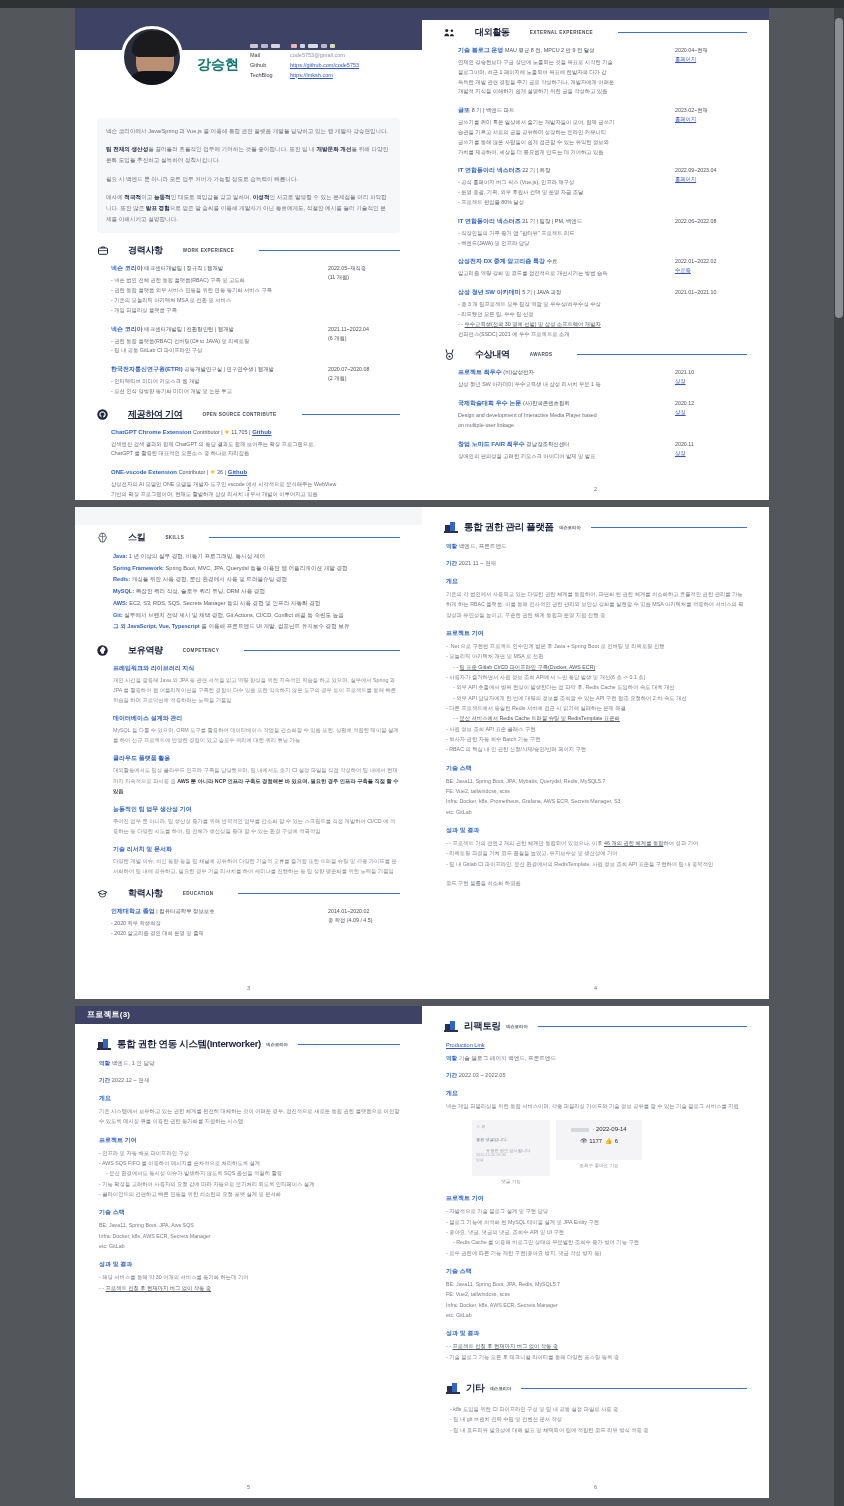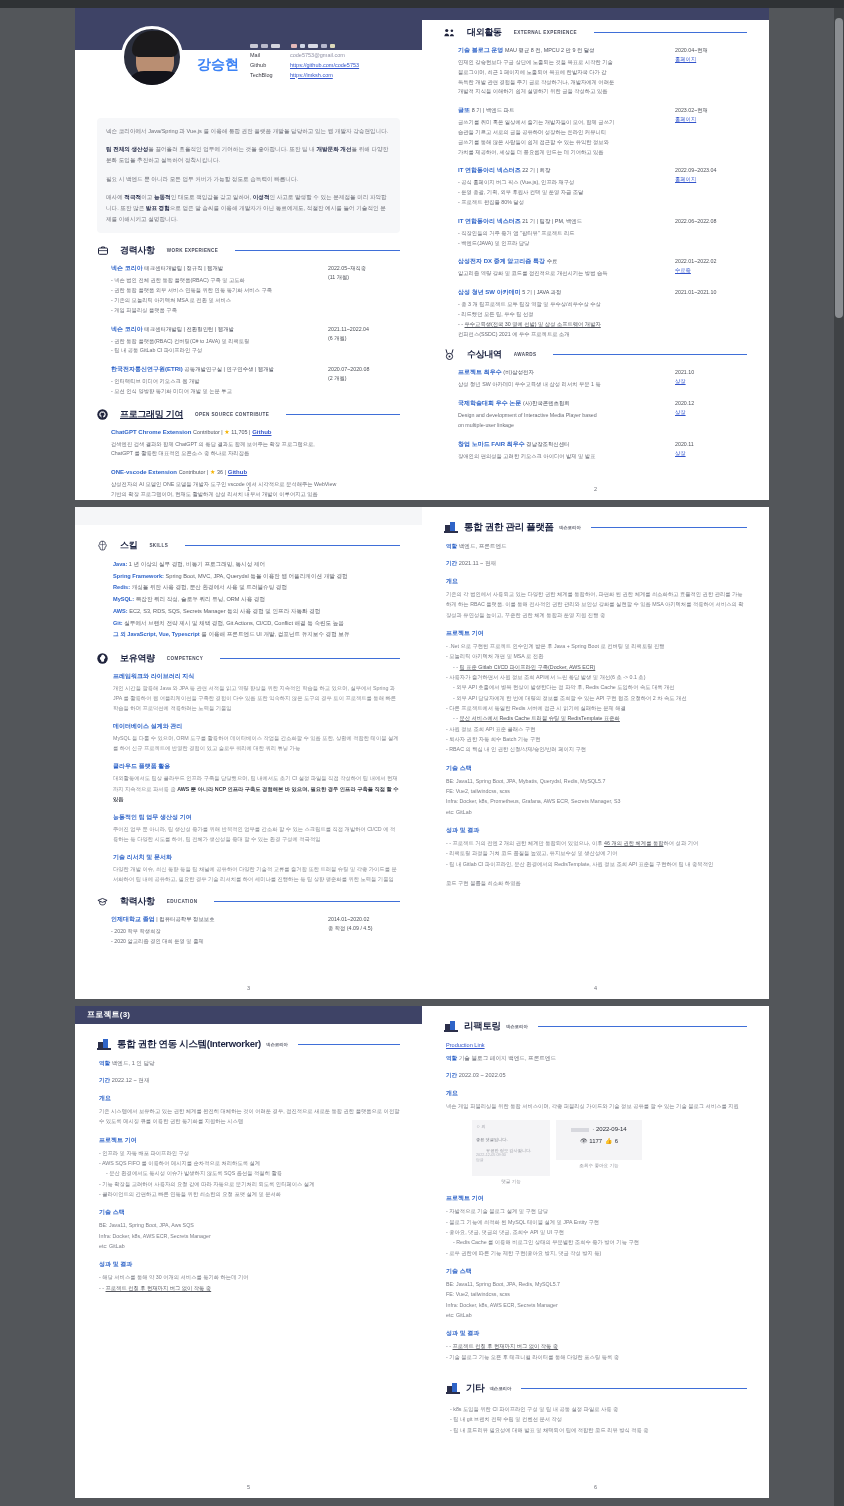--- a/index.html
+++ b/index.html
@@ -31,40 +31,40 @@
 
   
   .profile { position:relative; height:64px; }
   .avatar {
     position:absolute; left:24px; top:-24px; width:62px; height:62px; border-radius:50%;
     background: #2b2f3d; border:3px solid #ffffff; overflow:hidden;
   }
   .avatar .face { position:absolute; left:12px; top:10px; width:38px; height:40px; border-radius:46% 46% 40% 40%; background:#b98e72; }
   .avatar .hair { position:absolute; left:8px; top:2px; width:46px; height:26px; border-radius:24px 24px 8px 8px; background:#1b1a1c; }
   .avatar .body { position:absolute; left:2px; top:42px; width:58px; height:22px; border-radius:18px 18px 0 0; background:#13131a; }
-  .name { position:absolute; left:100px; top:6px; font-size:14px; font-weight:bold; color:#3b82f6; }
+  .name { position:absolute; left:100px; top:6px; font-size:14px; font-weight:bold; color:#0f766e; }
 
   .contact { position:absolute; right:0; top:-6px; width:150px; font-size:5.5px; color:#4a4a55; }
   .contact .redact { display:flex; gap:3px; margin-bottom:3px; }
   .contact .redact i { display:block; height:4px; border-radius:1px; }
   .crow { display:flex; margin-bottom:1.5px; line-height:1.5; }
   .crow .k { width:40px; color:#3b3b44; }
   .crow .v { color:#5b5d63; }
   .crow .v.link { color:#3355cc; text-decoration:underline; }
   .crow .v.blur { color:#8f90a5; filter: blur(0.35px); }
 
   .summary {
     background:#f6f7f9; border-radius:4px; padding:8px 9px; font-size:5.6px;
     color:#6d6f78; line-height:2.0; margin-top:4px;
   }
   .summary b { color:#1b2240; }
   .summary .sp { display:block; height:7px; }
 
   
-  .sec { margin-top:11px; display:flex; align-items:center; gap:12px;text-align:right; }
+  .sec { margin-top:11px; display:flex; align-items:center; gap:20px;text-align:right; }
   .sec .ico { width:11px; height:11px; flex:0 0 11px; display:flex; align-items:center; justify-content:center; font-size:9px; color:#20243d; }
   .sec .ko { font-size:9px; font-weight:bold; color:#1b2240; letter-spacing:-0.3px; }
   .sec .en { font-size:4.6px; font-weight:bold; color:#4a4d5e; letter-spacing:.4px; }
   .sec .rule { flex:1; height:1px; background:#3f6fd8; margin-left:5px; }
 
   .entries { padding-left:14px; padding-right:2px; margin-top:7px; }
   .entry { position:relative; margin-bottom:9px; }
   .entry .ttl { font-size:6px; color:#2f64c8; font-weight:bold; margin-bottom:3px; padding-right:72px; line-height:1.5;}
   .entry .ttl .sub { font-weight:normal; color:#4f5360; font-size:5.4px; }
   .entry .date { position:absolute; right:0; top:0; width:70px; text-align:left; font-size:5.3px; color:#4e5159; line-height:1.7; }
@@ -241,21 +241,21 @@
           </div>
         </div>
 
         <div class="sec">
           <span class="ico">
             <svg width="11" height="11" viewBox="0 0 11 11">
                 <circle cx="5.5" cy="5.5" r="5.2" fill="#20243d"></circle>
                 <path d="M5.5 2.3c-1.8 0-3.2 1.4-3.2 3.2 0 1.4.9 2.6 2.2 3 .16.03.22-.07.22-.16v-.56c-.9.2-1.09-.43-1.09-.43-.15-.37-.36-.47-.36-.47-.29-.2.02-.2.02-.2.32.02.49.33.49.33.29.49.75.35.93.27.03-.21.11-.35.2-.43-.72-.08-1.47-.36-1.47-1.6 0-.35.13-.64.33-.87-.03-.08-.14-.41.03-.86 0 0 .27-.09.88.33a3 3 0 0 1 1.6 0c.61-.42.88-.33.88-.33.17.45.06.78.03.86.2.23.33.52.33.87 0 1.25-.76 1.52-1.48 1.6.12.1.22.3.22.6v.89c0 .09.06.19.22.16a3.21 3.21 0 0 0 2.2-3c0-1.8-1.43-3.2-3.2-3.2z" fill="#ffffff"></path>
               </svg>
           </span>
-          <span class="ko" style="text-decoration:underline">프로그래밍 기여</span>
+          <span class="ko" style="text-decoration:underline">제공하여 기여</span>
           <span class="en">OPEN SOURCE CONTRIBUTE</span>
           <span class="rule"></span>
         </div>
         <div class="entries">
           <div class="entry">
             <div class="ttl" style="padding-right:0">
               <span>ChatGPT Chrome Extension</span>
               <span class="sub">Contributor |</span>
               <span class="star">★</span>
               <span class="sub">11,705</span>
@@ -415,21 +415,21 @@
     </div>
   </div>
 
   <div class="gap"></div>
 
   <div class="prow">
 
     <div class="page">
       <div class="chapter-band light">&nbsp;</div>
       <div class="pg-inner">
-        <div class="sec" style="margin-top:14px">
+        <div class="sec" style="margin-top:6px">
           <span class="ico">
             <svg width="12" height="11" viewBox="0 0 12 11">
                 <path d="M3 3.2c0-1.3 1-2.3 2.2-2.3h1.6c1.2 0 2.2 1 2.2 2.3v.5c.7.4 1.1 1.1 1.1 1.9 0 1-.6 1.8-1.5 2.1v1.2c0 .8-.7 1.4-1.5 1.4H4.9c-.8 0-1.5-.6-1.5-1.4V7.7C2.5 7.4 1.9 6.6 1.9 5.6c0-.8.4-1.5 1.1-1.9z" fill="none" stroke="#20243d" stroke-width="0.9"></path>
                 <path d="M6 1v9M3.2 4.5h5.6" stroke="#20243d" stroke-width="0.55" fill="none"></path>
               </svg>
           </span>
           <span class="ko">스킬</span>
           <span class="en">SKILLS</span>
           <span class="rule"></span>
         </div>

